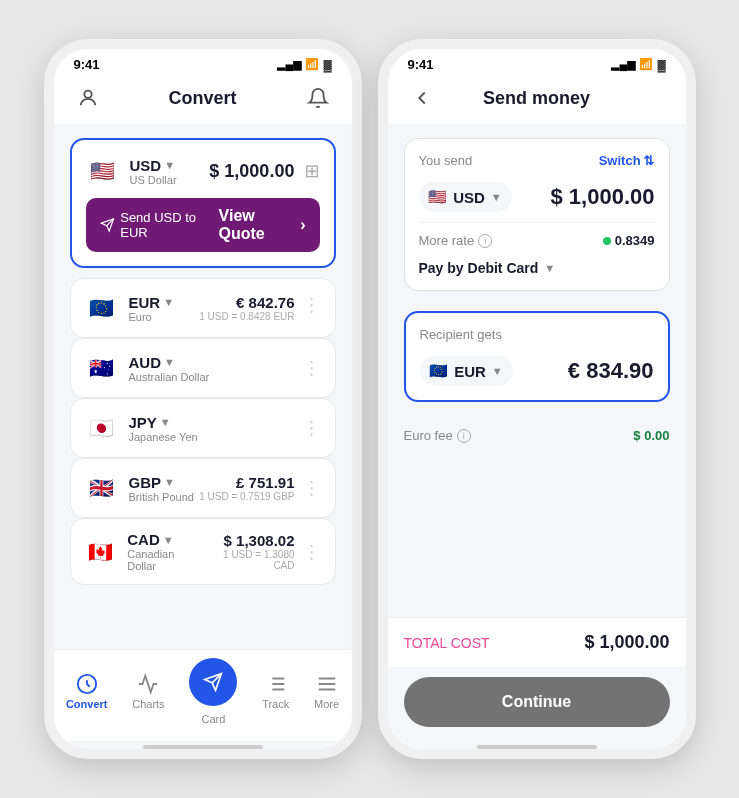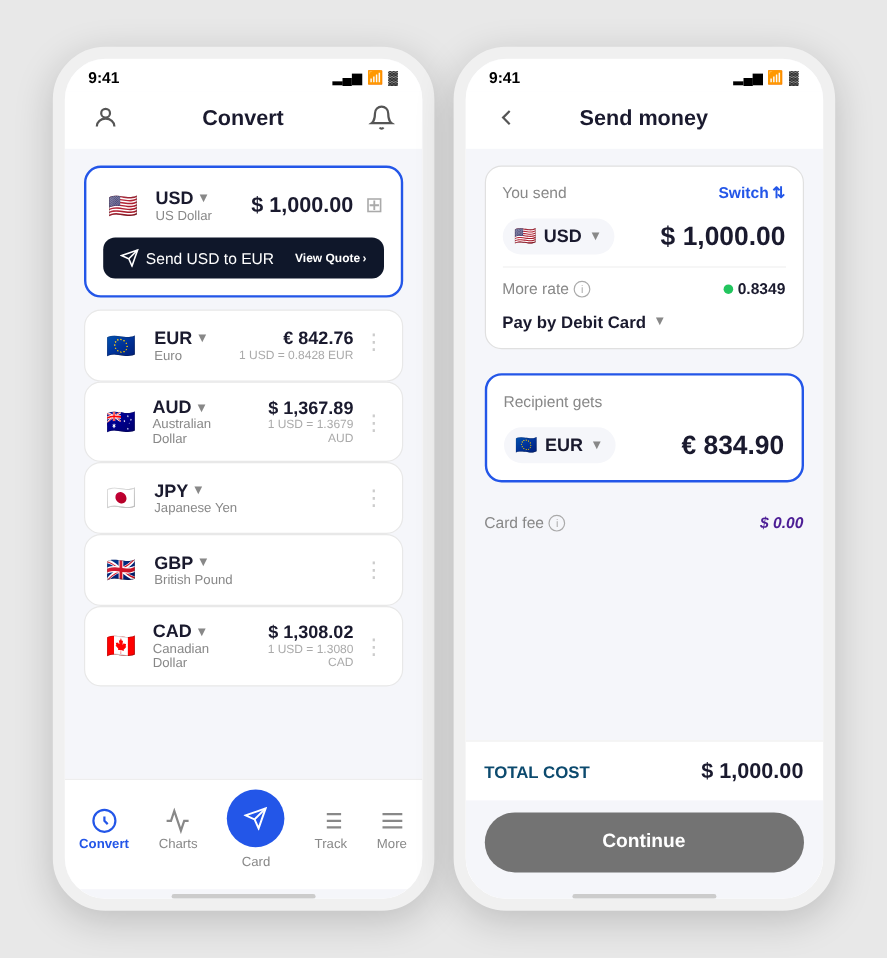--- a/index.html
+++ b/index.html
@@ -117,33 +117,33 @@
       gap: 3px;
     }
     .currency-name { font-size: 11px; color: #888; }
     .currency-amount {
       font-size: 18px;
       font-weight: 700;
       color: #1a1a2e;
     }
     .calc-icon { color: #aaa; font-size: 18px; }
     .send-bar {
-      background: #0f172a;
+      background: #701a75;
       border-radius: 10px;
       margin-top: 10px;
       padding: 9px 14px;
       display: flex;
       align-items: center;
       justify-content: space-between;
       color: #fff;
       font-size: 13px;
     }
     .send-bar-left { display: flex; align-items: center; gap: 6px; }
     .send-btn-text { font-weight: 500; }
-    .view-quote { font-size: 10px; font-weight: 600; color: #fff; display: flex; align-items: center; gap: 2px; }
+    .view-quote { font-size: 16px; font-weight: 600; color: #fff; display: flex; align-items: center; gap: 2px; }
     
     .currency-list-card {
       background: #fff;
       border: 1.5px solid #e8e8e8;
       border-radius: 14px;
       padding: 12px 14px;
     }
     .currency-list-row {
       display: flex;
       align-items: center;
@@ -296,30 +296,30 @@
       padding: 14px;
       margin-bottom: 10px;
     }
     .fee-row {
       display: flex;
       justify-content: space-between;
       align-items: center;
       padding: 6px 0;
     }
     .fee-label { font-size: 13px; color: #888; display: flex; align-items: center; gap: 4px; }
-    .fee-value { font-size: 13px; color: #4c1d95; font-weight: 600; font-style: italic; }
+    .fee-value { font-size: 13px; color: #15803d; font-weight: 600; }
     .total-row {
       display: flex;
       justify-content: space-between;
       align-items: center;
       padding: 14px 16px;
       background: #fff;
       border-top: 1px solid #eee;
     }
-    .total-label { font-size: 14px; font-weight: 700; color: #0c4a6e; }
+    .total-label { font-size: 14px; font-weight: 400; color: #ec4899; }
     .total-value { font-size: 18px; font-weight: 700; color: #1a1a2e; }
     .continue-btn {
       margin: 10px 16px 14px;
       background: #737373;
       color: #fff;
       border-radius: 30px;
       padding: 16px;
       text-align: center;
       font-size: 16px;
       font-weight: 600;
@@ -436,25 +436,20 @@
         <div class="currency-left">
           <div class="flag-circle">🇦🇺</div>
           <div>
             <div class="currency-code">
               AUD <span style="font-size:11px;color:#888;font-weight:400">▼</span>
             </div>
             <div class="currency-name">Australian Dollar</div>
           </div>
         </div>
         <div style="display:flex;align-items:center;gap:8px;">
-          <div class="currency-right-col">
-            <div class="currency-list-amount">$ 1,367.89</div>
-            <div class="currency-list-rate">1 USD =
-1.3679 AUD</div>
-          </div>
           <span class="three-dots">⋮</span>
         </div>
       </div>
     </div>
             <div class="currency-list-card">
       <div class="currency-list-row">
         <div class="currency-left">
           <div class="flag-circle">🇯🇵</div>
           <div>
             <div class="currency-code">
@@ -473,20 +468,25 @@
         <div class="currency-left">
           <div class="flag-circle">🇬🇧</div>
           <div>
             <div class="currency-code">
               GBP <span style="font-size:11px;color:#888;font-weight:400">▼</span>
             </div>
             <div class="currency-name">British Pound</div>
           </div>
         </div>
         <div style="display:flex;align-items:center;gap:8px;">
+          <div class="currency-right-col">
+            <div class="currency-list-amount">£ 751.91</div>
+            <div class="currency-list-rate">1 USD =
+0.7519 GBP</div>
+          </div>
           <span class="three-dots">⋮</span>
         </div>
       </div>
     </div>
             <div class="currency-list-card">
       <div class="currency-list-row">
         <div class="currency-left">
           <div class="flag-circle">🇨🇦</div>
           <div>
             <div class="currency-code">
@@ -621,21 +621,21 @@
               <span>🇪🇺</span>
               <span>EUR</span>
               <span style="font-size:11px;color:#888;font-weight:400">▼</span>
             </div>
             <span class="send-amount">€ 834.90</span>
           </div>
         </div>
 
         <div class="fee-row">
           <span class="fee-label">
-            <span>Card fee</span>
+            <span>Euro fee</span>
             <span class="info-circle">i</span>
           </span>
           <span class="fee-value">$ 0.00</span>
         </div>
 
       </div>
 
       <div class="phone2-bottom">
         <div class="total-row">
           <span class="total-label">TOTAL COST</span>

